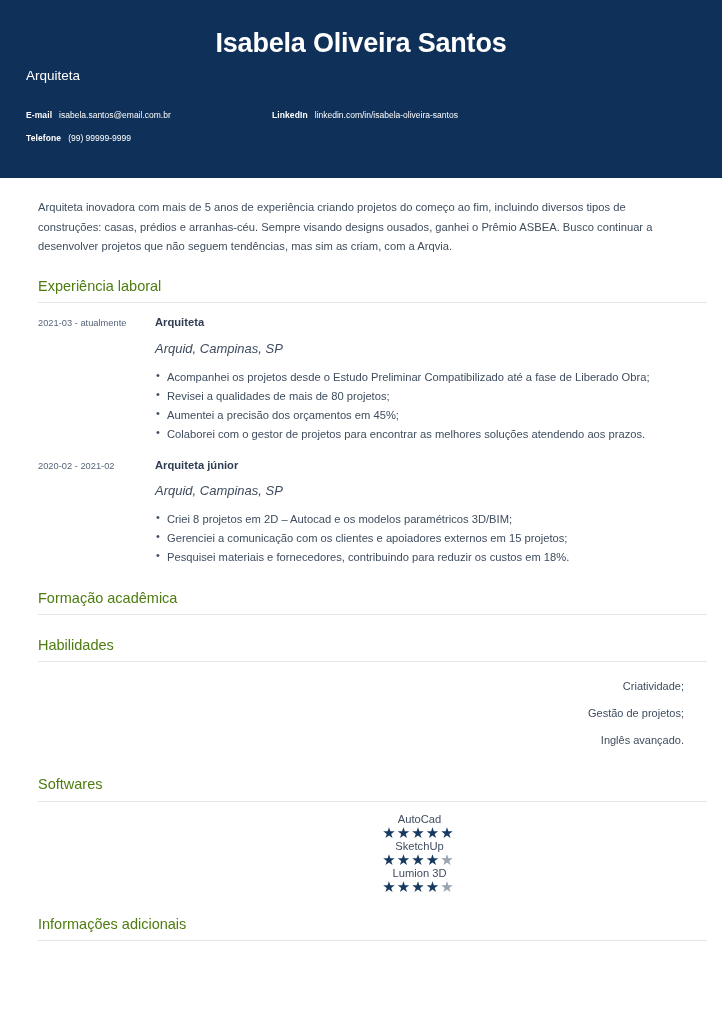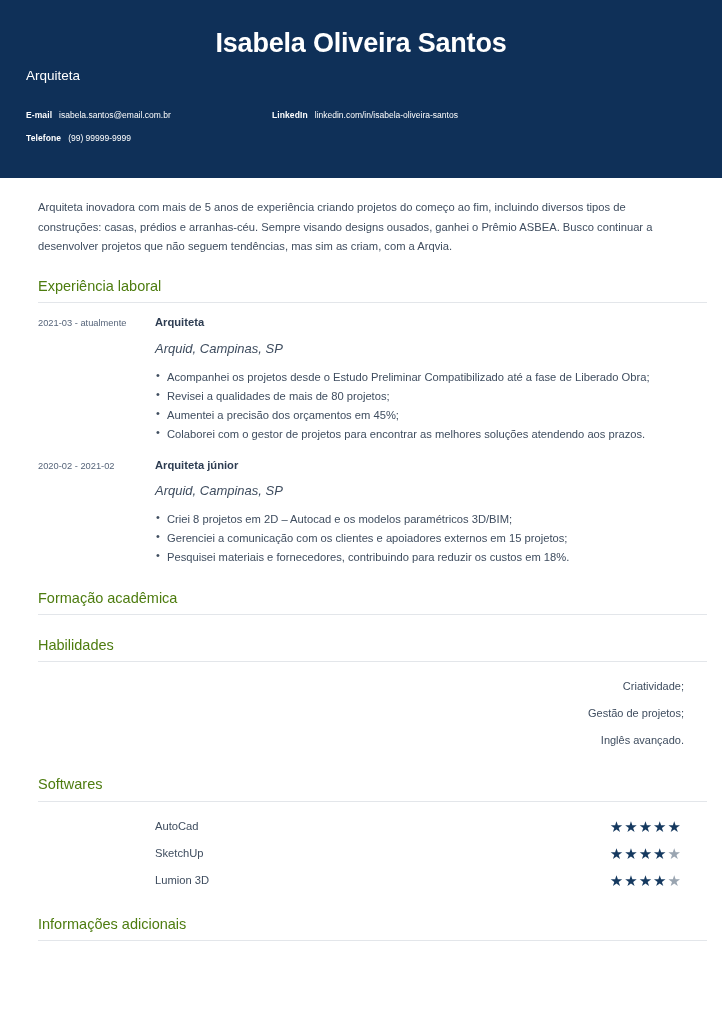--- a/index.html
+++ b/index.html
@@ -184,20 +184,21 @@
     color: #3f4d5f;
     line-height: 1.4;
     text-align: right;
   }
 
   
   .soft-row {
     display: flex;
     align-items: center;
     height: 27px;
+    flex-direction: column;
   }
   .soft-name {
     flex: 1 1 auto;
     font-size: 11.2px;
     color: #3f4d5f;
   }
   .stars {
     flex: 0 0 auto;
     display: flex;
     gap: 1px;

